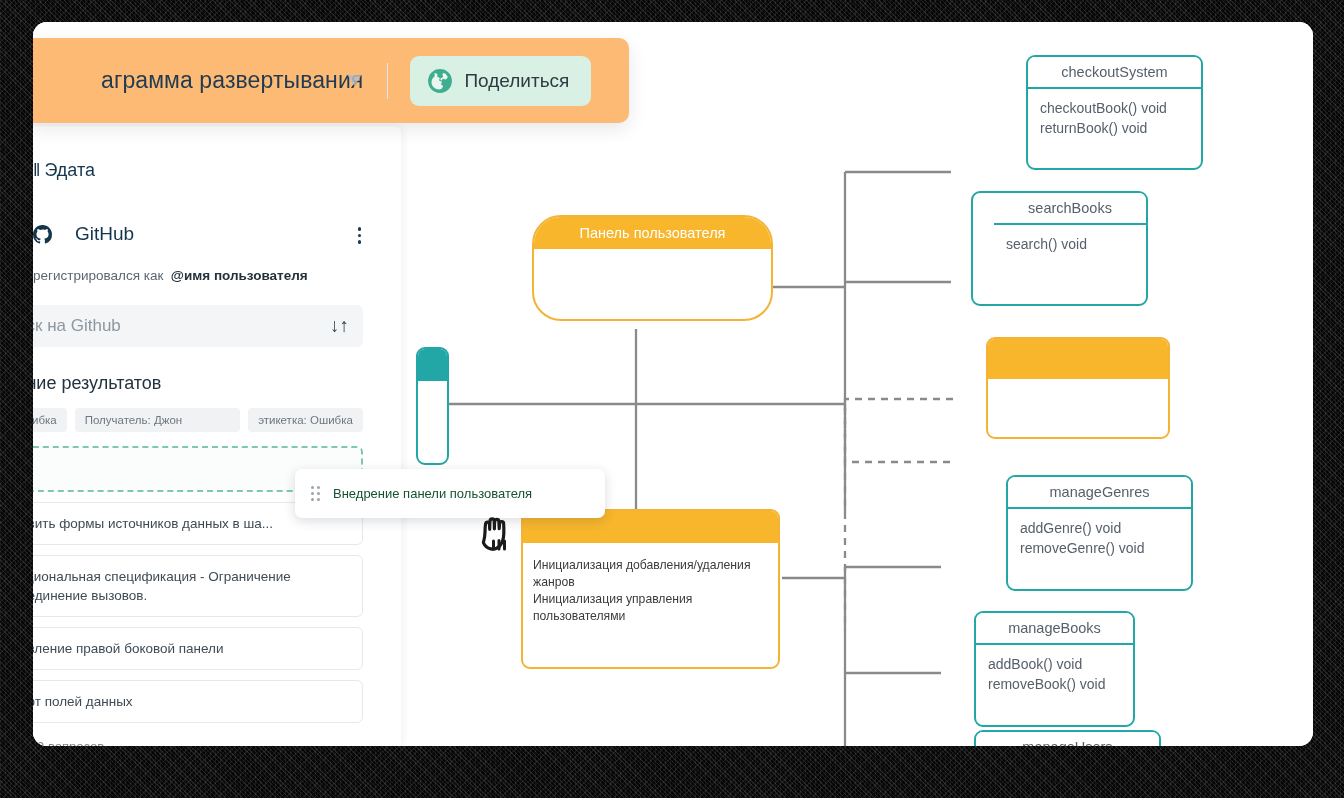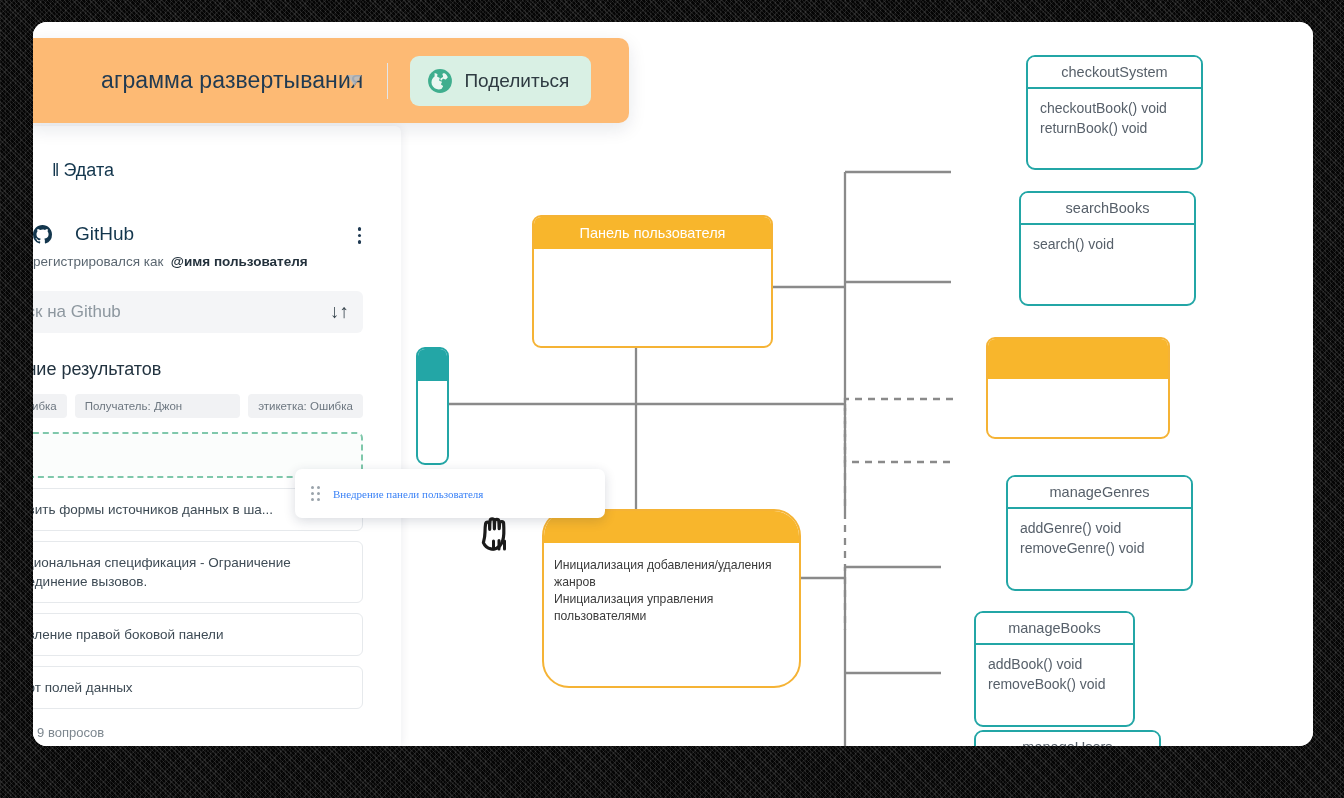--- a/index.html
+++ b/index.html
@@ -133,41 +133,40 @@
     background: #ffffff;
     border-radius: 0 6px 0 0;
     box-shadow: 1px 0 10px rgba(20,30,60,.07);
     padding: 34px 34px 0 64px;
     z-index: 30;
   }
   #lp-breadcrumb {
     font-size: 18px;
     color: #13364d;
     white-space: nowrap;
-    margin-left: 19px;
   }
   #lp-breadcrumb .bar { color:#13364d; margin-right:4px; }
   #lp-source {
     margin-top: 42px;
     display: flex;
     align-items: flex-start;
     justify-content: space-between;
   }
   #lp-source-name {
     font-size: 19px;
     color: #13364d;
     display: flex;
     align-items: center;
     gap: 23px;
     white-space: nowrap;
   }
   .kebab { display:flex; flex-direction:column; gap:3px; padding:4px 6px; cursor:pointer; }
   .kebab i { width:3.5px; height:3.5px; border-radius:50%; background:#1f3a52; display:block; }
   #lp-source-sub {
-    margin-top: 6px;
+    margin-top: 20px;
     font-size: 13.5px;
     color: #5b6771;
     white-space: nowrap;
   }
   #lp-source-sub b { font-weight: 700; color:#23313c; }
 
   #lp-search {
     margin-top: 22px;
     height: 42px;
     background: #f4f5f7;
@@ -245,21 +244,21 @@
     height: 49px;
     background: #ffffff;
     border-radius: 7px;
     box-shadow: 0 3px 12px rgba(20,30,60,.16);
     display: flex;
     align-items: center;
     gap: 13px;
     padding: 0 16px;
     z-index: 60;
   }
-  #drag-ghost .label { font-size: 11px; color: #3b82f6; white-space: nowrap; font-family: Liberation Serif, serif; }
+  #drag-ghost .label { font-size: 13px; color: #14532d; white-space: nowrap; }
   .dots6 {
     display: grid;
     grid-template-columns: repeat(2, 3px);
     grid-template-rows: repeat(3, 3px);
     gap: 3px;
   }
   .dots6 i { width:3px; height:3px; background:#9aa3ab; border-radius:50%; display:block; }
 
   #grab-cursor { position:absolute; left:443px; top:480px; z-index:70; }
 
@@ -300,48 +299,48 @@
           <path d="M812 545 V724"></path>
 
           <path d="M812 545 H908"></path>
 
           <path d="M812 651 H908"></path>
 
           <path d="M603 307 V487"></path>
         </g>
       </svg>
 
-      <div class="node amber" style="left:499px; top:193px; width:241px; height:133px;">
+      <div class="node amber" style="left:499px; top:193px; width:241px; height:106px;border-radius:29px;">
         <div class="node-head">Панель пользователя</div>
         <div class="node-body"></div>
       </div>
 
       <div class="node teal" style="left:383px; top:325px; width:33px; height:118px; border-radius:9px;">
         <div class="node-head" style="background:#23a6a6;"></div>
         <div class="node-body"></div>
       </div>
 
-      <div class="node amber" style="left:509px; top:487px; width:259px; height:179px;border-radius:27px;">
+      <div class="node amber" style="left:488px; top:487px; width:259px; height:160px;">
         <div class="node-head"></div>
         <div class="amber-list">
           <div class="row">Инициализация добавления/удаления жанров</div>
           <div class="row">Инициализация управления пользователями</div>
 
         </div>
       </div>
 
       <div class="node teal" style="left:993px; top:33px; width:177px; height:115px;">
         <div class="node-head">checkoutSystem</div>
         <div class="node-body">
           <div class="row">checkoutBook() void</div>
           <div class="row">returnBook() void</div>
         </div>
       </div>
 
-      <div class="node teal" style="left:986px; top:169px; width:177px; height:115px;">
+      <div class="node teal" style="left:938px; top:169px; width:177px; height:115px;padding-left:21px;">
         <div class="node-head">searchBooks</div>
         <div class="node-body">
           <div class="row">search() void</div>
         </div>
       </div>
 
       <div class="node amber" style="left:953px; top:315px; width:184px; height:102px;">
         <div class="node-head" style="height:40px;"></div>
         <div class="node-body"></div>
       </div>

